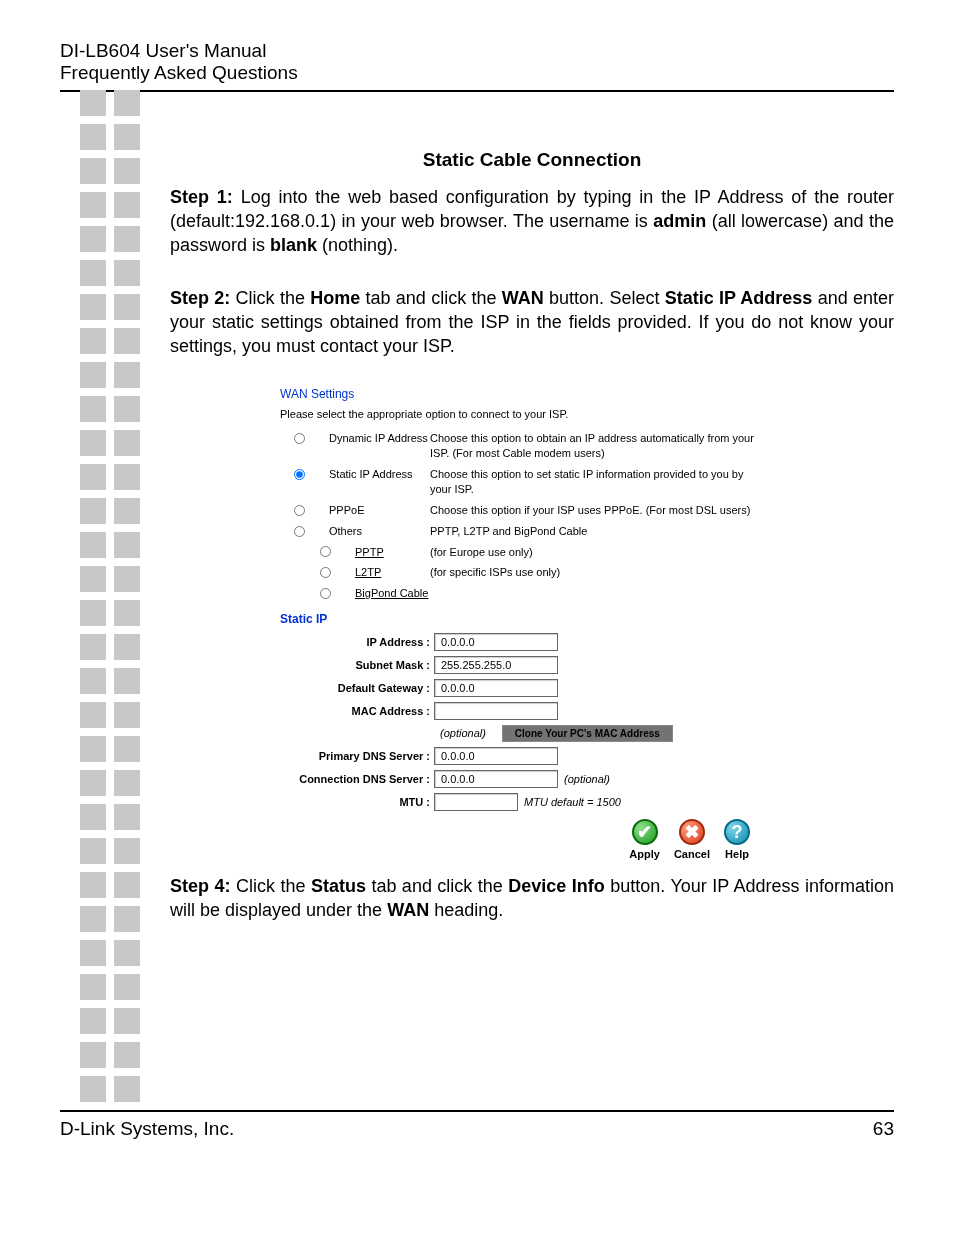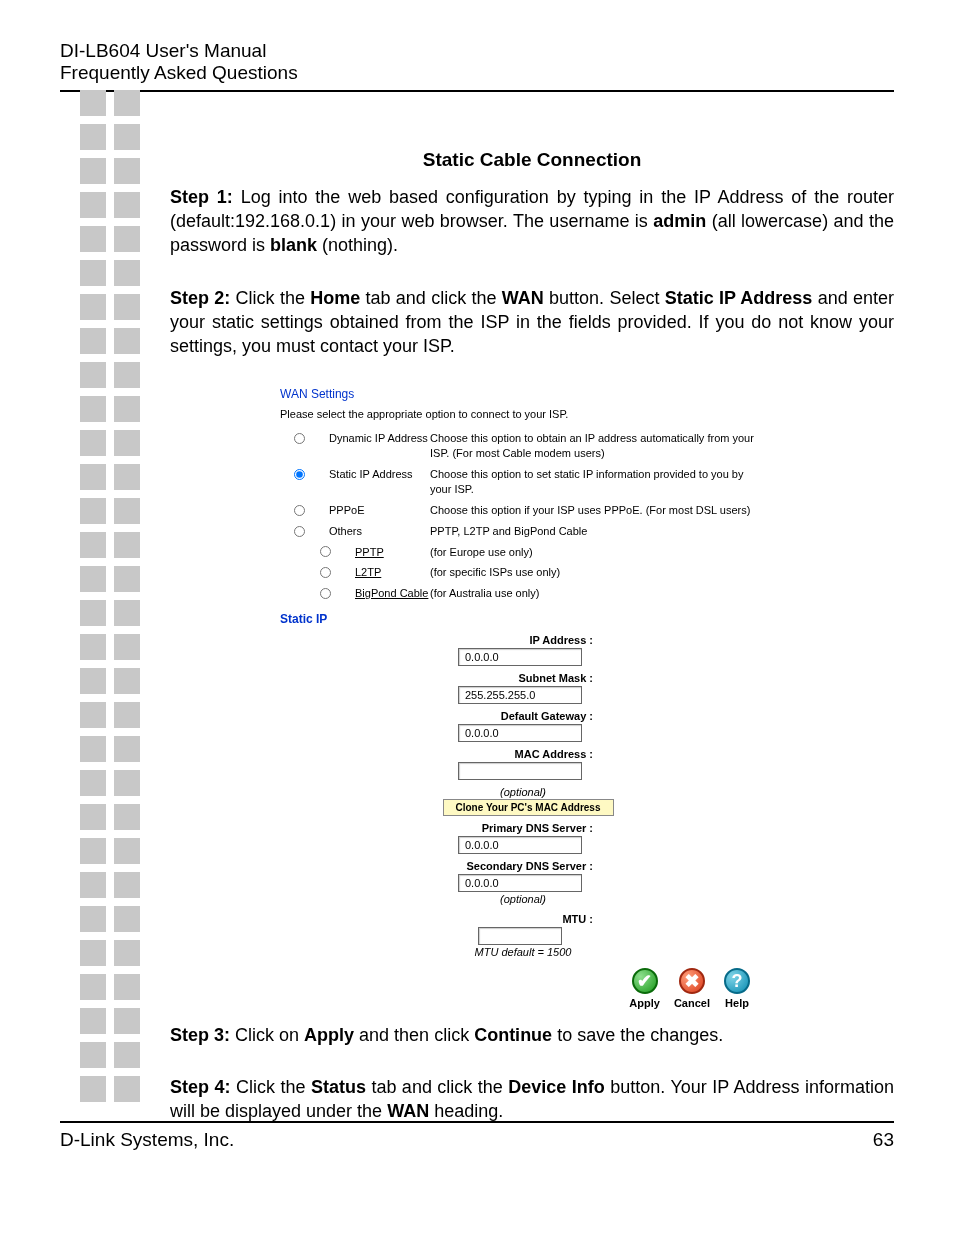--- a/index.html
+++ b/index.html
@@ -97,21 +97,20 @@
   .static-title {
     color: #0033cc;
     font-weight: bold;
     font-size: 12px;
     margin: 10px 0 6px 0;
   }
   .form-row {
     display: flex;
     align-items: center;
     margin-bottom: 5px;
-    flex-direction: column;
   }
   .form-label {
     width: 150px;
     text-align: right;
     font-weight: bold;
     font-size: 11px;
     padding-right: 4px;
   }
   .form-input {
     border: 1px solid #666;
@@ -120,21 +119,21 @@
     width: 110px;
     height: 14px;
     box-shadow: inset 1px 1px 1px rgba(0,0,0,0.2);
   }
   .form-note {
     font-size: 11px;
     margin-left: 6px;
     font-style: italic;
   }
   .clone-btn {
-    background: #fef9c3;
+    background: #737373;
     border: 1px solid #888;
     font-size: 10px;
     font-weight: bold;
     padding: 2px 12px;
     margin-left: 16px;
     cursor:pointer;
   }
   .action-row {
     display: flex;
     justify-content: flex-end;
@@ -365,21 +364,20 @@
             <input type="radio" style="">
             <span>L2TP</span>
           </div>
         <div class="opt-right">(for specific ISPs use only)</div>
       </div>
       <div class="opt-row">
         <div class="opt-left indent">
             <input type="radio" style="">
             <span>BigPond Cable</span>
           </div>
-        <div class="opt-right">(for Australia use only)</div>
       </div>
 
       <div class="static-title">Static IP</div>
 
       <div class="form-row">
         <div class="form-label">IP Address :</div>
         <input class="form-input" value="0.0.0.0" style="">
       </div>
       <div class="form-row">
         <div class="form-label">Subnet Mask :</div>
@@ -396,21 +394,21 @@
       <div class="form-row">
         <div class="form-label"></div>
         <span class="form-note">(optional)</span>
         <button class="clone-btn">Clone Your PC's MAC Address</button>
       </div>
       <div class="form-row">
         <div class="form-label">Primary DNS Server :</div>
         <input class="form-input" value="0.0.0.0" style="">
       </div>
       <div class="form-row">
-        <div class="form-label">Secondary DNS Server :</div>
+        <div class="form-label">Connection DNS Server :</div>
         <input class="form-input" value="0.0.0.0" style="">
         <span class="form-note">(optional)</span>
       </div>
       <div class="form-row">
         <div class="form-label">MTU :</div>
         <input class="form-input" style="width: 70px;" value="">
         <span class="form-note">MTU default = 1500</span>
       </div>
 
       <div class="action-row">
@@ -422,23 +420,20 @@
           <div class="circle red">✖</div>
           <span>Cancel</span>
         </div>
         <div class="action-btn">
           <div class="circle blue">?</div>
           <span>Help</span>
         </div>
       </div>
     </div>
 
-    <div class="para">
-      <span class="bold">Step 3:</span><span> Click on </span><span class="bold">Apply</span><span> and then click </span><span class="bold">Continue</span><span> to save the changes.</span>
-    </div>
 
     <div class="para">
       <span class="bold">Step 4:</span><span> Click the </span><span class="bold">Status</span><span> tab and click the </span><span class="bold">Device Info</span><span> button. Your IP Address information will be displayed under the </span><span class="bold">WAN</span><span> heading.</span>
     </div>
 
   </div>
 
   <div class="footer">
     <span>D-Link Systems, Inc.</span>
     <span>63</span>

